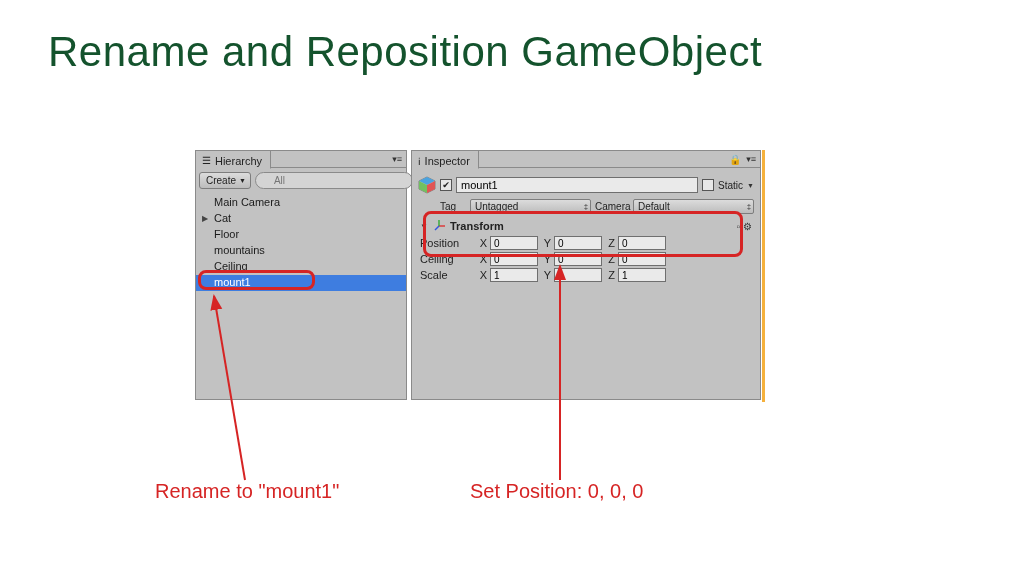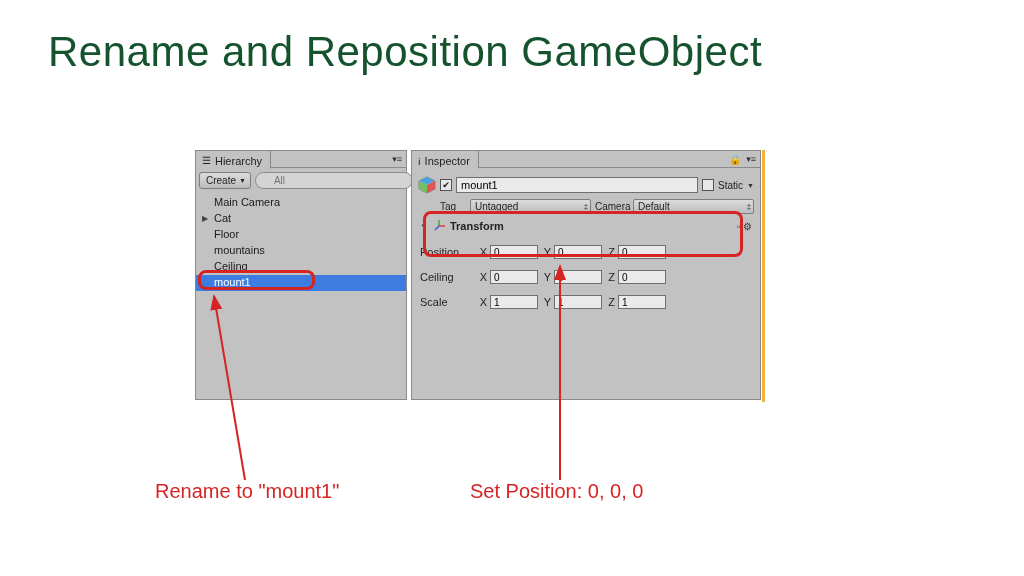--- a/index.html
+++ b/index.html
@@ -181,21 +181,20 @@
   .axes-icon { width: 14px; height: 14px; display:inline-block; }
   .component-hdr .comp-name { font-weight: bold; font-size: 11px; }
   .component-hdr .hdr-right { position: absolute; right: 2px; display:flex; gap:3px; align-items:center;}
   .book-icon, .gear-icon { font-size: 10px; color:#333; }
   .xf-row {
     display: flex;
     align-items: center;
     height: 16px;
     gap: 3px;
     padding-left: 2px;
-    margin-top: 9px;
   }
   .xf-label { width: 54px; font-size: 11px; }
   .axis-lbl { width: 10px; text-align: right; font-size: 11px; }
   .axis-inp {
     width: 48px;
     height: 14px;
     background: #eaeaea;
     border: 1px solid #6f6f6f;
     font-size: 10px;
     padding: 0 3px;

